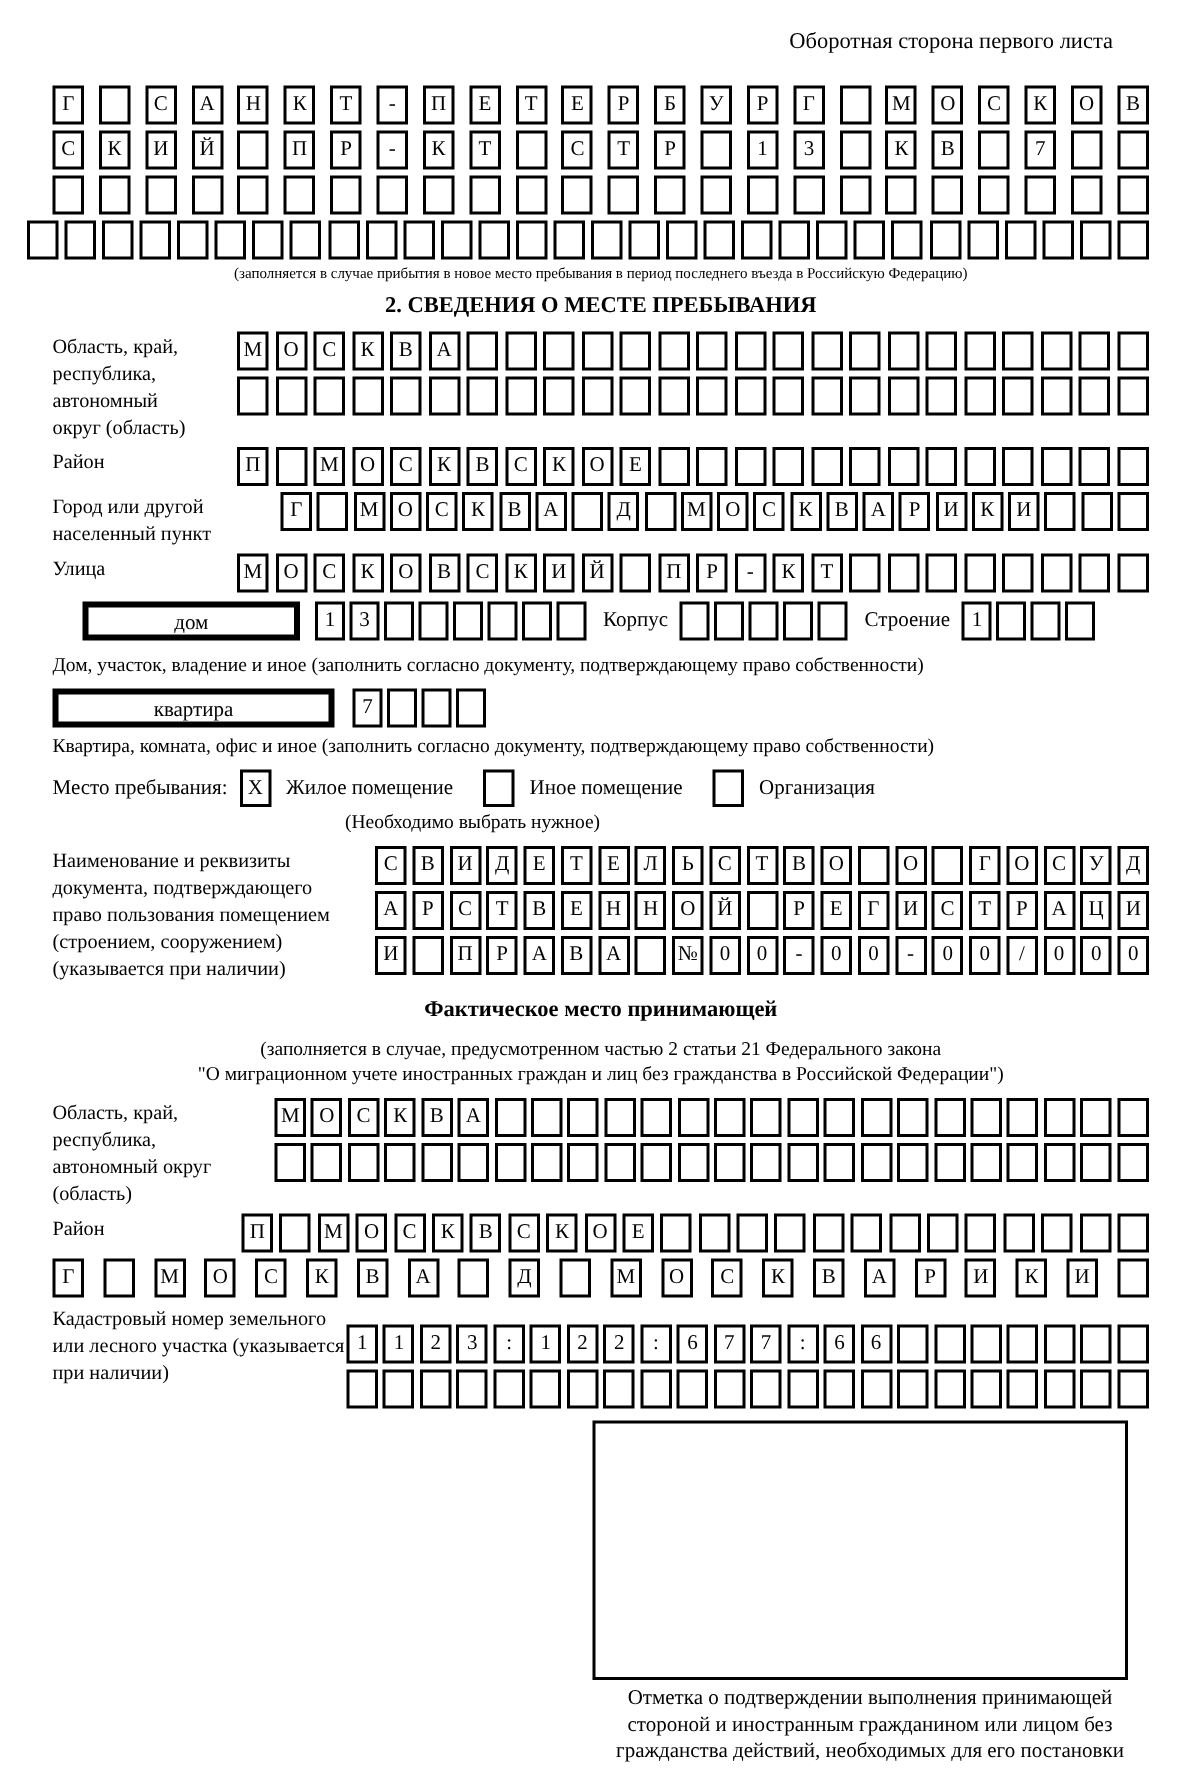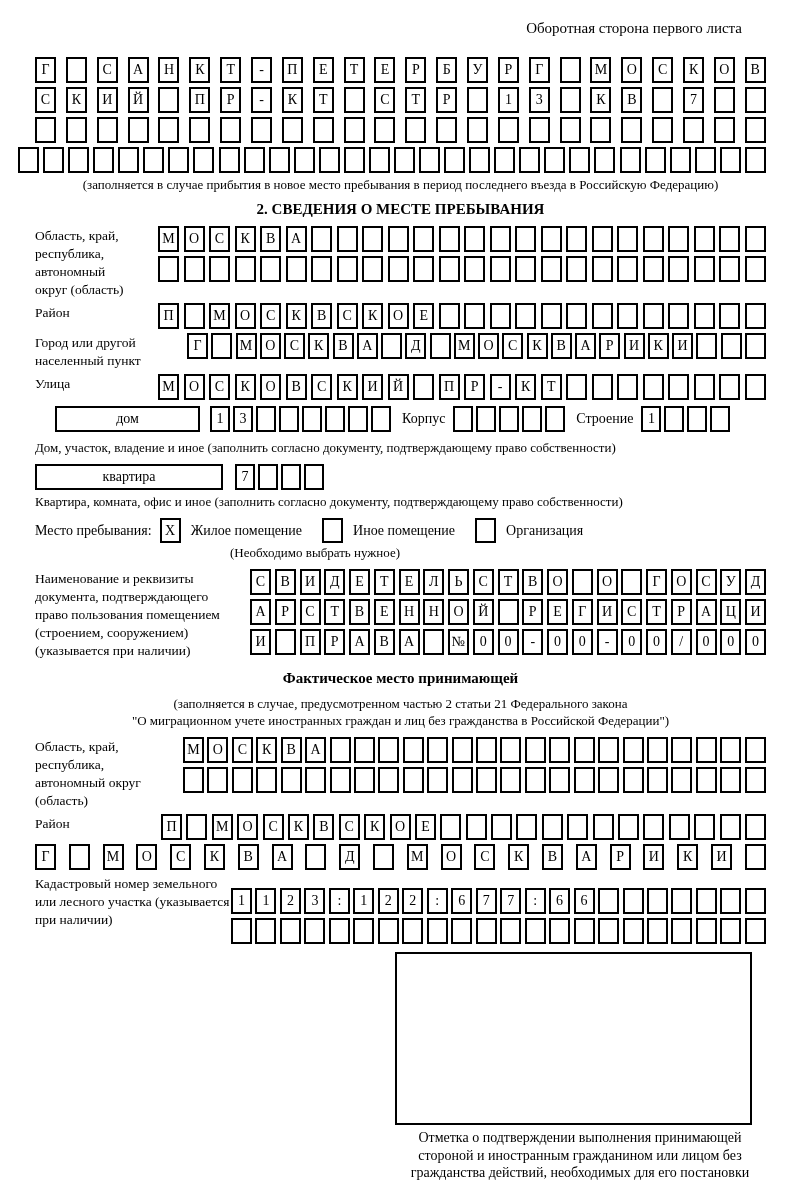--- a/index.html
+++ b/index.html
@@ -16,24 +16,24 @@
   .cell{
     box-sizing:border-box;flex:0 0 21px;width:21px;height:26px;
     border:2px solid #000;font-size:14px;line-height:22px;text-align:center;
     overflow:hidden;
   }
   .cells.compact{justify-content:flex-start;}
   .cells.compact .cell{margin-right:3px;flex:0 0 20px;width:20px;}
   .frow{display:flex;align-items:flex-start;margin-bottom:4px;}
   .flabel{font-size:13.5px;line-height:18px;padding-top:1px;flex-shrink:0;box-sizing:border-box;}
   .rows{flex:1;min-width:0;}
-  .note{font-size:13px;text-align:center;margin:2px 0 8px 0;}
+  .note{font-size:10px;text-align:center;margin:2px 0 8px 0;}
   .sec-title{font-size:15px;font-weight:bold;text-align:center;margin:4px 0 8px 0;}
   .boxlabel{
-    box-sizing:border-box;height:26px;border:2px solid #000000;
+    box-sizing:border-box;height:26px;border:4px solid #000000;
     font-size:14px;line-height:22px;text-align:center;flex-shrink:0;
   }
   .inline-label{font-size:14px;line-height:26px;margin:0 8px;flex-shrink:0;}
   .caption{font-size:13px;margin:2px 0 8px 0;}
   .cb{
     box-sizing:border-box;width:21px;height:25px;border:2px solid #000;
     font-size:14px;line-height:21px;text-align:center;flex-shrink:0;
   }
   .mesto-row{display:flex;align-items:center;margin:6px 0 2px 0;font-size:14px;}
   .mesto-row .opt{margin:0 20px 0 10px;}

